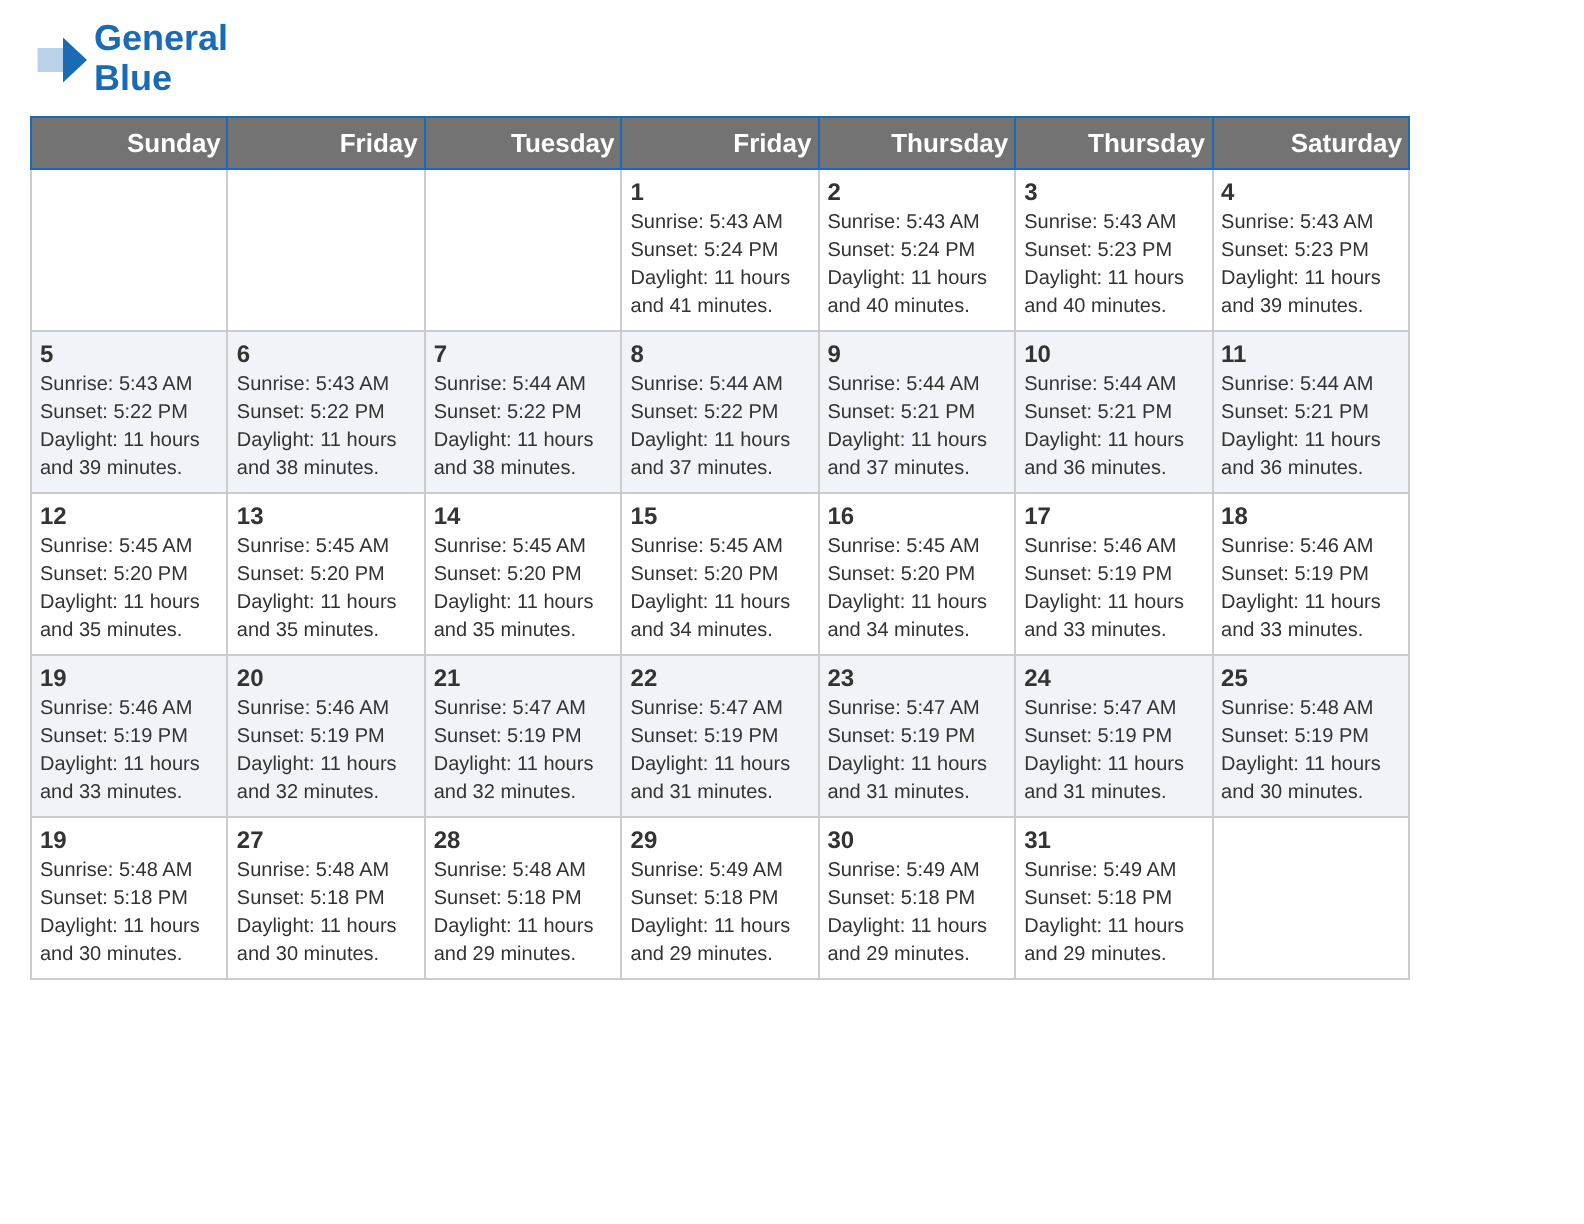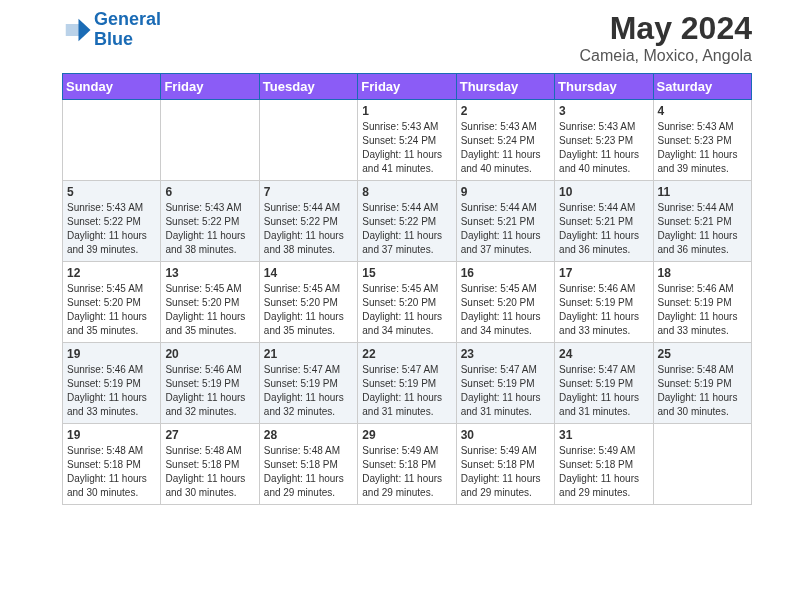--- a/index.html
+++ b/index.html
@@ -7,21 +7,20 @@
       font-family: Arial, sans-serif;
       background: #fff;
       width: 792px;
       height: 612px;
       overflow: hidden;
     }
     .page {
       width: 720px;
       min-height: 612px;
       padding: 10px 15px;
-      margin-left: 47px;
     }
     .header {
       display: flex;
       justify-content: space-between;
       align-items: flex-start;
       margin-bottom: 8px;
     }
     .logo {
       display: flex;
       align-items: center;
@@ -51,23 +50,23 @@
     .subtitle {
       font-size: 16px;
       color: #555;
     }
     table {
       width: 100%;
       border-collapse: collapse;
       table-layout: fixed;
     }
     thead tr th {
-      background-color: #8b5cf6;
+      background-color: #737373;
       color: #fff;
-      text-align: left;
+      text-align: right;
       padding: 5px 3px;
       font-size: 13px;
       font-weight: bold;
       border: 1px solid #1a6bb5;
     }
     tbody tr td {
       border: 1px solid #ccc;
       vertical-align: top;
       padding: 4px 4px;
       font-size: 10.5px;
@@ -102,24 +101,20 @@
         <rect x="0" y="0" width="40" height="40" fill="white"></rect>
 
         <polygon points="22,5 38,20 22,35" fill="#1a6bb5"></polygon>
         <rect x="5" y="12" width="18" height="16" fill="#1a6bb5" opacity="0.3"></rect>
       </svg>
       <div class="logo-text">
         <div><span>General</span></div>
         <div><span style="color:#1a6bb5">Blue</span></div>
       </div>
     </div>
-    <div class="title-block">
-      <div class="main-title">May 2024</div>
-      <div class="subtitle">Cameia, Moxico, Angola</div>
-    </div>
   </div>
 
   <table>
     <thead>
       <tr>
       <th>Sunday</th>
           <th>Friday</th>
           <th>Tuesday</th>
           <th>Friday</th>
           <th>Thursday</th>

